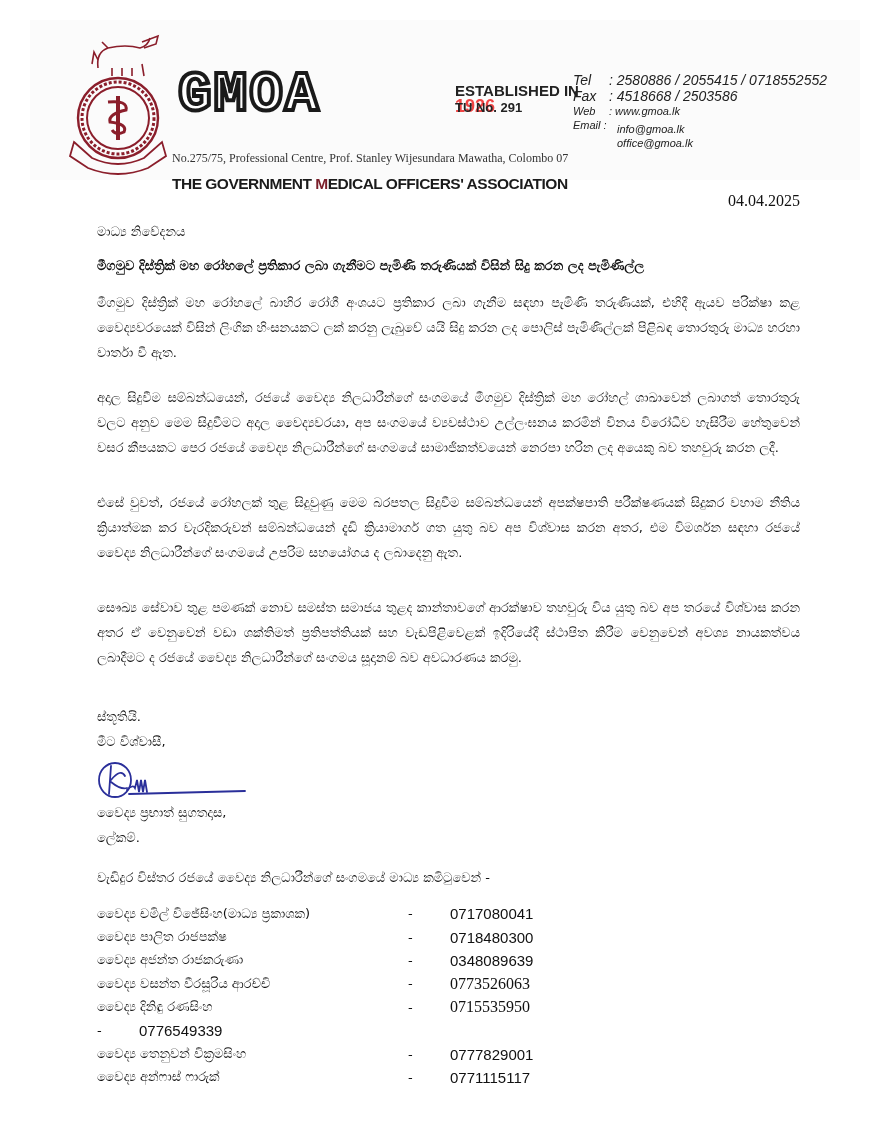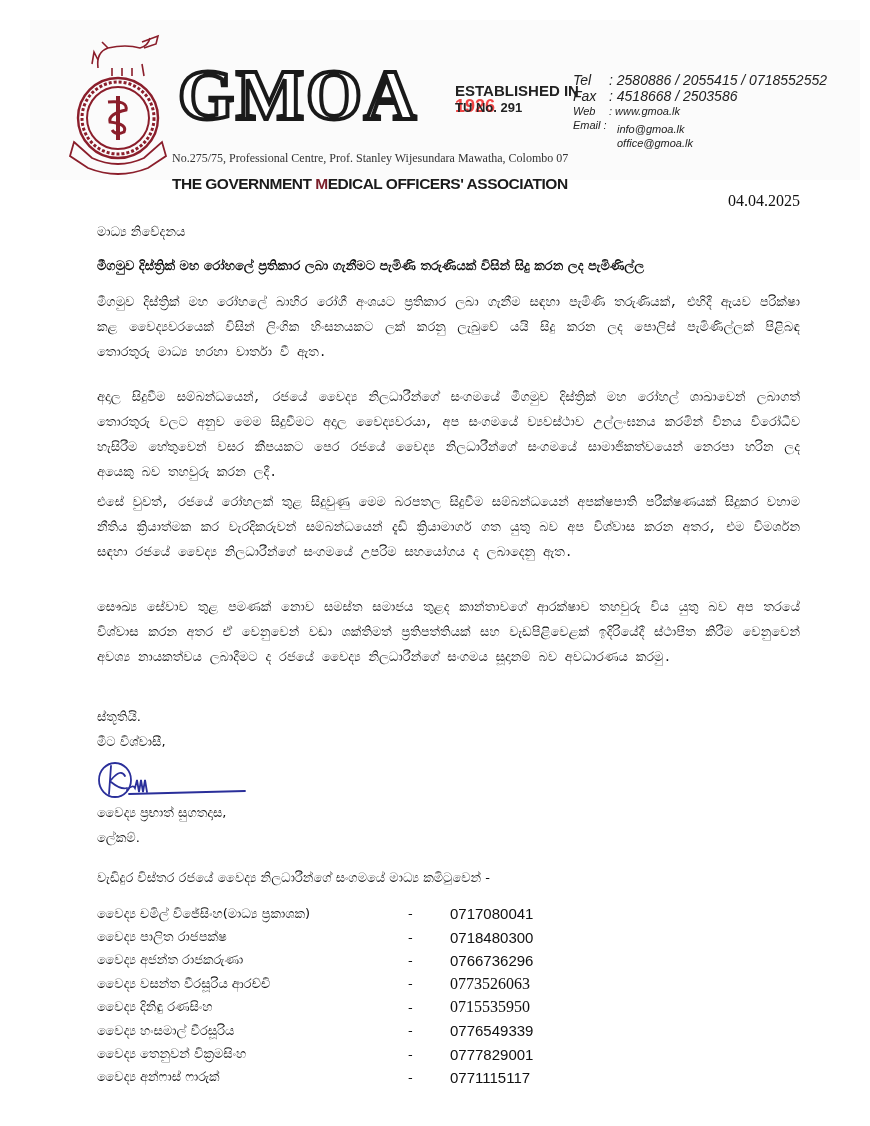--- a/index.html
+++ b/index.html
@@ -1,21 +1,21 @@
 <!DOCTYPE html>
 <html><head>
   <meta charset="utf-8">
   <style>
     html, body { margin: 0; padding: 0; background: #ffffff; }
     body { width: 870px; height: 1126px; position: relative; overflow: hidden;
            font-family: "DejaVu Sans", sans-serif; color: #111; }
     .letterhead { position: absolute; left: 30px; top: 20px; width: 830px; height: 160px; background: #fbfbfb; }
     .crest { position: absolute; left: 38px; top: 10px; width: 100px; height: 150px; }
-    .gmoa-word { position: absolute; left: 148px; top: 30px; font-family: Liberation Serif, serif;
-                 font-weight: bold; font-size: 72px; line-height: 90px; letter-spacing: 2px;
+    .gmoa-word { position: absolute; left: 148px; top: 30px; font-family: Liberation Mono, monospace;
+                 font-weight: bold; font-size: 56px; line-height: 90px; letter-spacing: 2px;
                  color: #ffffff; -webkit-text-stroke: 4px #1a1a1a; }
     .established { position: absolute; left: 425px; top: 62px; font-family: "Liberation Sans", sans-serif;
                    font-weight: bold; font-size: 15px; color: #222; }
     .year { position: absolute; left: 425px; top: 76px; font-family: "Liberation Sans", sans-serif;
             font-size: 18px; font-weight: bold; color: #ef4444; }
     .tu { position: absolute; left: 425px; top: 80px; font-family: "Liberation Sans", sans-serif;
           font-size: 13px; font-weight: bold; color: #222; }
     .assoc { position: absolute; left: 142px; top: 111px; font-family: "Liberation Sans", sans-serif;
              font-weight: bold; font-size: 15.5px; letter-spacing: -0.5px; color: #1b1b1b; white-space: nowrap; margin-top: 44px; }
     .assoc .accent { color: #7a1f2a; }
@@ -26,21 +26,21 @@
     .contact .row { display: flex; white-space: nowrap; }
     .contact .lbl { display: inline-block; width: 36px; }
     .contact .big { font-size: 14px; line-height: 16px; }
     .contact .small { font-size: 11px; line-height: 14px; }
     .contact .indent { padding-left: 44px; }
 
     .doc-text { font-family: "DejaVu Sans", sans-serif; font-size: 13px; color: #111; }
     .date { position: absolute; right: 70px; top: 192px; font-family: "Liberation Serif", serif; font-size: 16px; }
     .heading1 { position: absolute; left: 97px; top: 224px; }
     .heading2 { position: absolute; left: 97px; top: 258px; font-weight: bold; }
-    .para { position: absolute; left: 97px; width: 703px; line-height: 25px; text-align: justify; font-family: Liberation Mono, monospace; }
+    .para { position: absolute; left: 97px; width: 703px; line-height: 25px; text-align: justify; }
     .p1 { top: 290px; }
     .p2 { top: 385px; }
     .p3 { top: 490px; }
     .p4 { top: 595px; }
     .closing { position: absolute; left: 97px; top: 704px; line-height: 25px; }
     .signature { position: absolute; left: 97px; top: 758px; width: 150px; height: 45px; }
     .signer { position: absolute; left: 97px; top: 800px; line-height: 25px; }
     .contacts-heading { position: absolute; left: 97px; top: 870px; }
     .contacts-list { position: absolute; left: 97px; top: 902px; width: 500px; }
     .contacts-list .crow { display: flex; height: 23.4px; align-items: center; }
@@ -139,34 +139,33 @@
     <span class="cphone">0717080041</span>
   </div>
   <div class="crow">
     <span class="cname">වෛද්‍ය පාලිත රාජපක්ෂ</span>
     <span class="cdash">-</span>
     <span class="cphone">0718480300</span>
   </div>
   <div class="crow">
     <span class="cname">වෛද්‍ය අජන්ත රාජකරුණා</span>
     <span class="cdash">-</span>
-    <span class="cphone">0766736296</span>
+    <span class="cphone">0348089639</span>
   </div>
   <div class="crow">
     <span class="cname">වෛද්‍ය වසන්ත වීරසූරිය ආරච්චි</span>
     <span class="cdash">-</span>
     <span class="cphone serif">0773526063</span>
   </div>
   <div class="crow">
     <span class="cname">වෛද්‍ය දිනිඳු රණසිංහ</span>
     <span class="cdash">-</span>
     <span class="cphone serif">0715535950</span>
   </div>
   <div class="crow">
-    <span class="cname">වෛද්‍ය හංසමාල් වීරසූරිය</span>
     <span class="cdash">-</span>
     <span class="cphone">0776549339</span>
   </div>
   <div class="crow">
     <span class="cname">වෛද්‍ය තෙනුවන් වික්‍රමසිංහ</span>
     <span class="cdash">-</span>
     <span class="cphone">0777829001</span>
   </div>
   <div class="crow">
     <span class="cname">වෛද්‍ය අන්ෆාස් ෆාරුක්</span>

